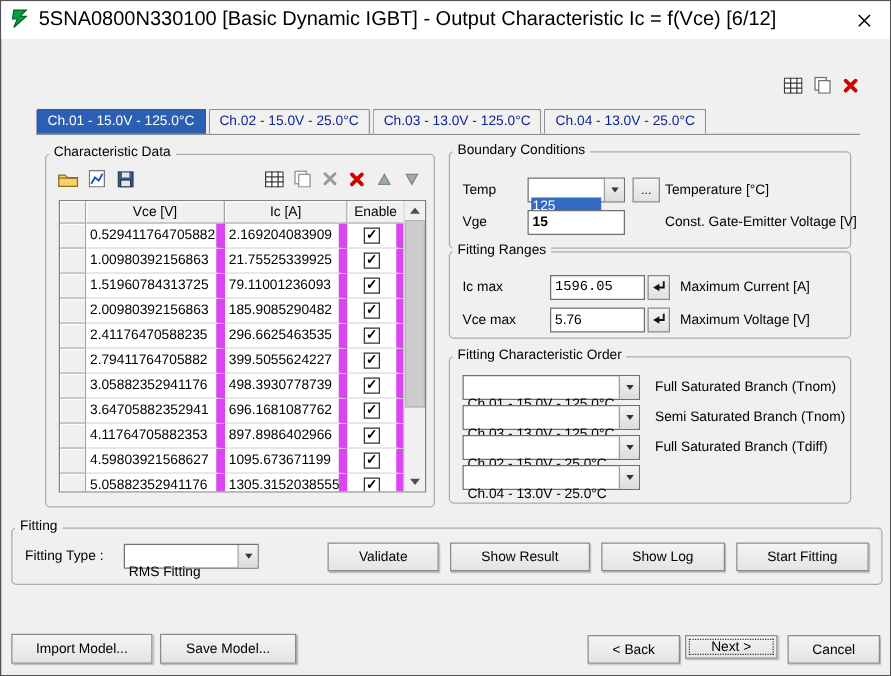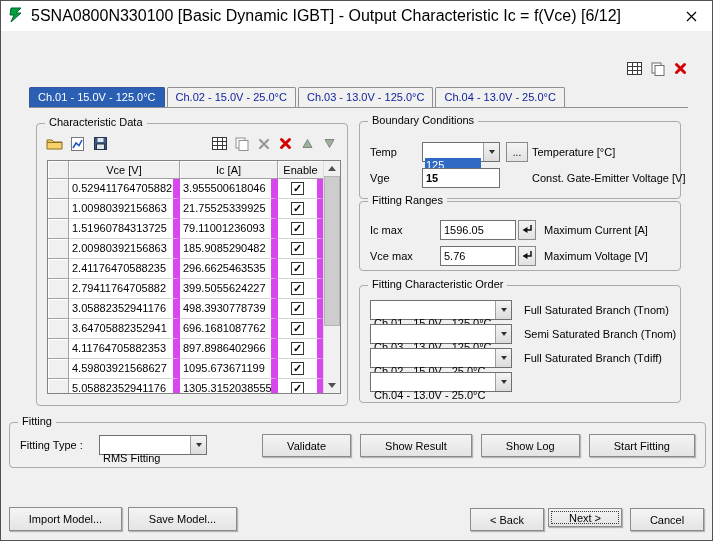--- a/index.html
+++ b/index.html
@@ -16,21 +16,21 @@
   .top-icons{position:absolute;right:22px;top:60px;display:flex;gap:4px}
   .iconbtn{width:19px;height:17px;display:flex;align-items:center;justify-content:center}
 
   
   .tabbar{position:absolute;left:28px;top:86px;width:659px;height:21px;display:flex;align-items:flex-end;border-bottom:1px solid #8f8f8f}
   .tab{height:20px;padding:3px 8px 0 8px;border:1px solid #8f8f8f;border-bottom:none;background:#f1f1ef;color:#10239e;margin-right:2px;white-space:nowrap;border-radius:2px 2px 0 0}
   .tab.active{background:#2a5fb4;color:#fff;border-color:#38549c}
 
   
   .groupbox{position:absolute;border:1px solid #ababab;border-radius:4px}
-  .gb-title{position:absolute;top:-8px;left:8px;background:#f0f0f0;padding:0 4px;white-space:nowrap}
+  .gb-title{position:absolute;top:-8px;left:2px;background:#f0f0f0;padding:0 4px;white-space:nowrap}
   #gb-data{left:35px;top:122px;width:312px;height:283px}
   #gb-boundary{left:358px;top:120px;width:322px;height:78px}
   #gb-ranges{left:358px;top:200px;width:322px;height:70px}
   #gb-order{left:358px;top:284px;width:322px;height:118px}
   #gb-fitting{left:8px;top:421px;width:697px;height:46px}
 
   
   .tb-left{position:absolute;left:8px;top:12px;display:flex;gap:4px}
   .tb-right{position:absolute;right:8px;top:12px;display:flex;gap:3px}
 
@@ -201,21 +201,21 @@
         <div class="thead" id="thead">
             <div class="th c-sel"></div>
             <div class="th c-vce">Vce [V]</div>
             <div class="th c-ic">Ic [A]</div>
             <div class="th c-en">Enable</div>
           </div>
         <div id="tbody">
             <div class="row">
               <div class="sel c-sel"></div>
               <div class="td c-vce">0.529411764705882</div>
-              <div class="td c-ic">3.955500618046</div>
+              <div class="td c-ic">2.169204083909</div>
               <div class="td c-en">
                 <span class="cb">✓</span>
               </div>
             </div>
             <div class="row">
               <div class="sel c-sel"></div>
               <div class="td c-vce">1.00980392156863</div>
               <div class="td c-ic">21.75525339925</div>
               <div class="td c-en">
                 <span class="cb">✓</span>
@@ -317,21 +317,21 @@
     <span class="smallbtn" style="left:146px;top:20px;width:22px">...</span>
     <span class="desc" style="left:172px;top:24px">Temperature [°C]</span>
     <span class="fieldlabel" style="left:10px;top:50px">Vge</span>
     <input class="tfield" style="left: 62px; top: 46px; width: 78px; font-weight: bold;" value="15">
     <span class="desc" style="left:172px;top:50px">Const. Gate-Emitter Voltage [V]</span>
   </div>
 
   <div class="groupbox" id="gb-ranges">
     <span class="gb-title">Fitting Ranges</span>
     <span class="fieldlabel" style="left:10px;top:22px">Ic max</span>
-    <input class="tfield" style="left: 80px; top: 18px; width: 76px;" value="1596.05">
+    <input class="tfield" style="left: 80px; top: 18px; width: 76px; font-family: Liberation Mono, monospace;" value="1596.05">
     <span class="smallbtn" style="left:158px;top:18px;width:18px">
       <span><svg width="11" height="10">
             <polyline points="9,1 9,6 4,6" fill="none" stroke="#111" stroke-width="1.5"></polyline>
             <polygon points="0.5,6 5.5,3 5.5,9" fill="#111"></polygon>
           </svg></span>
     </span>
     <span class="desc" style="left:184px;top:22px">Maximum Current [A]</span>
     <span class="fieldlabel" style="left:10px;top:48px">Vce max</span>
     <input class="tfield" style="left: 80px; top: 44px; width: 76px;" value="5.76">
     <span class="smallbtn" style="left:158px;top:44px;width:18px">

